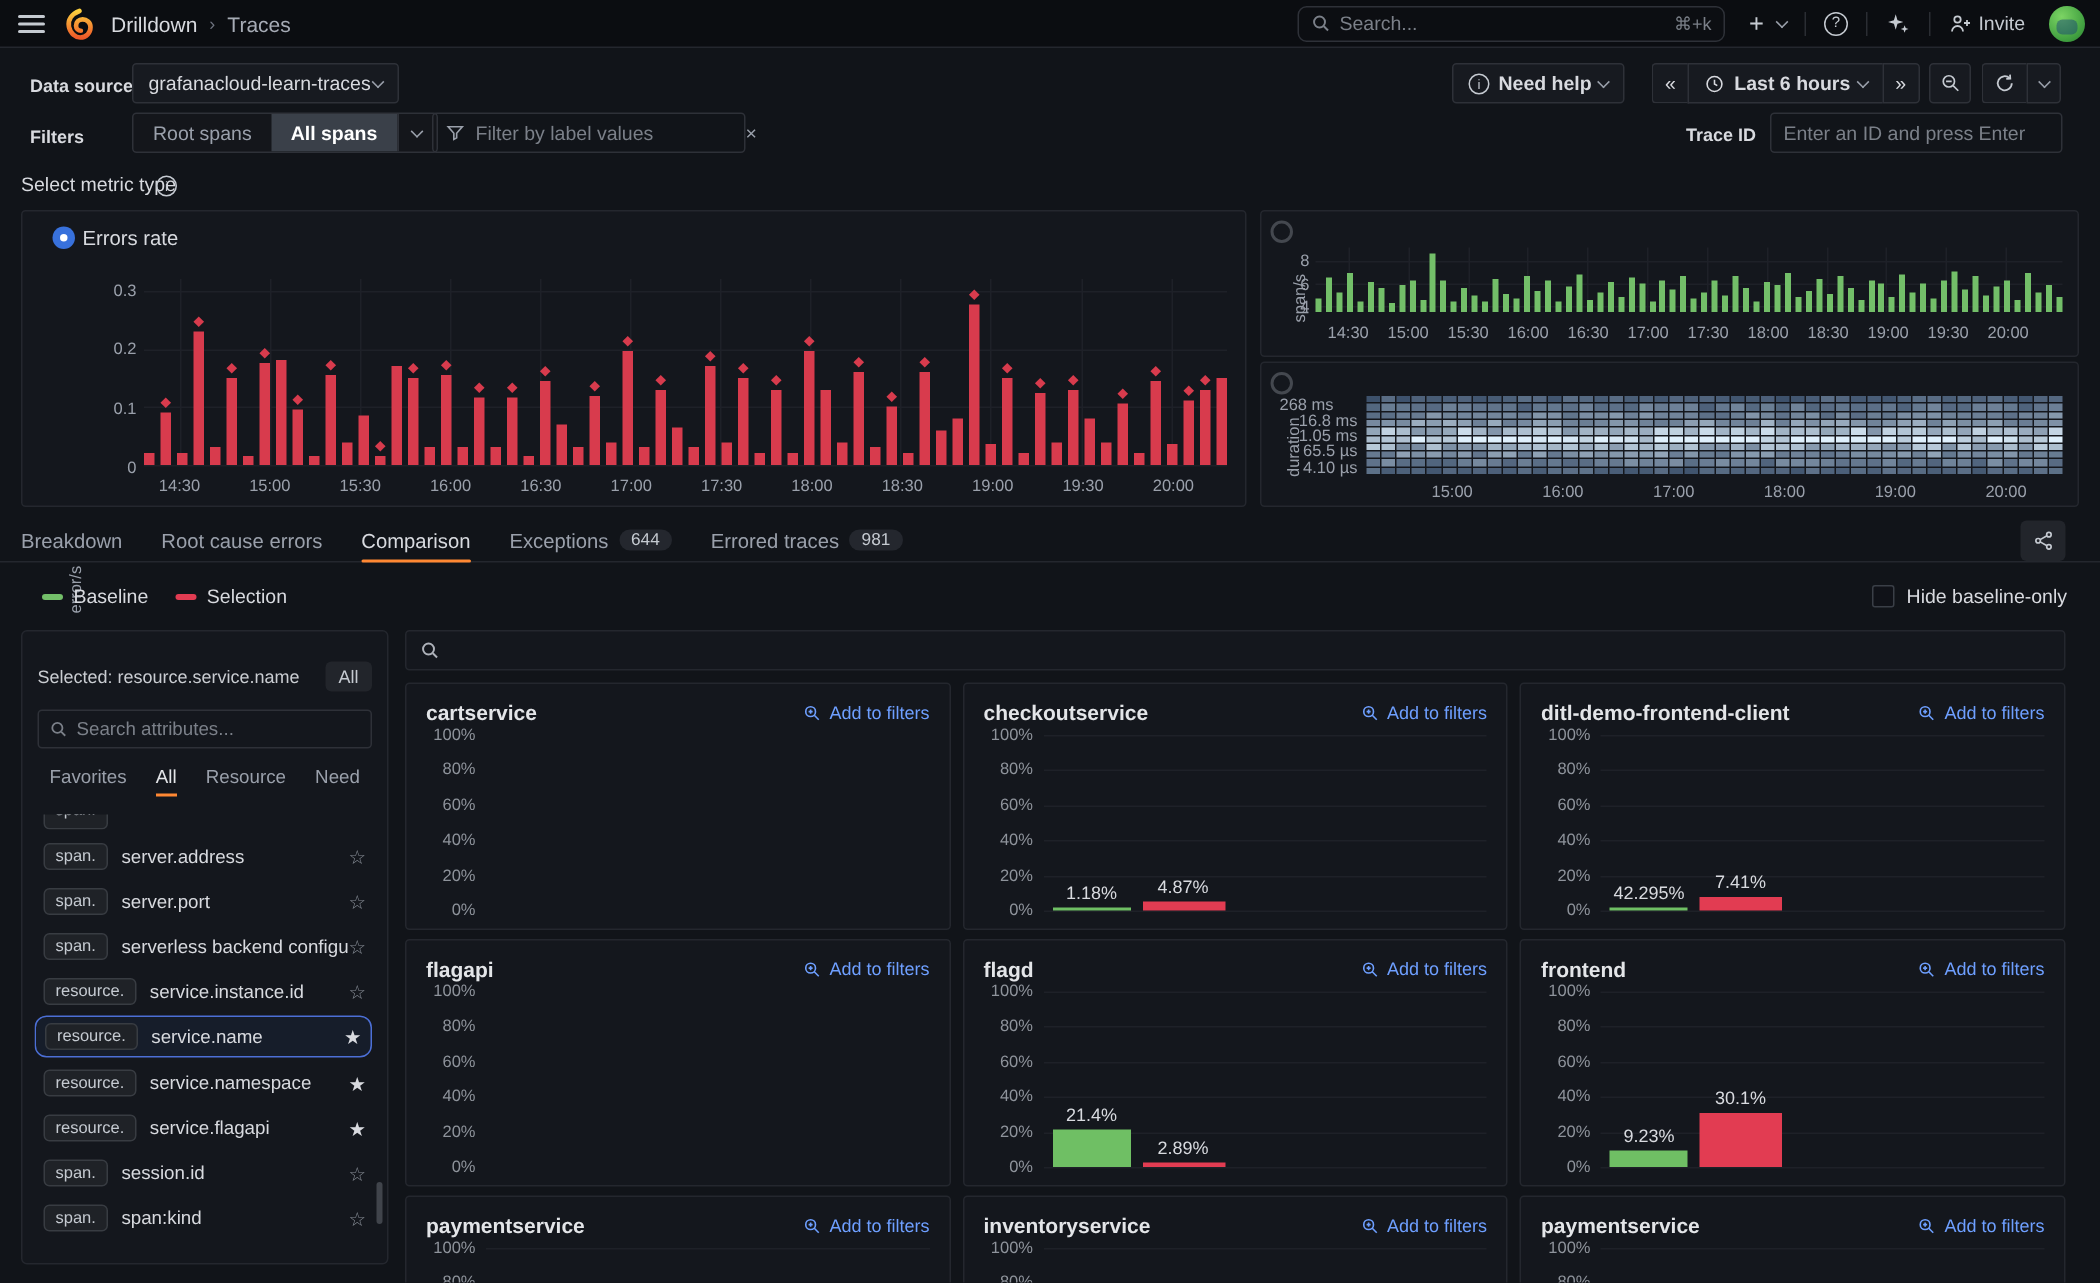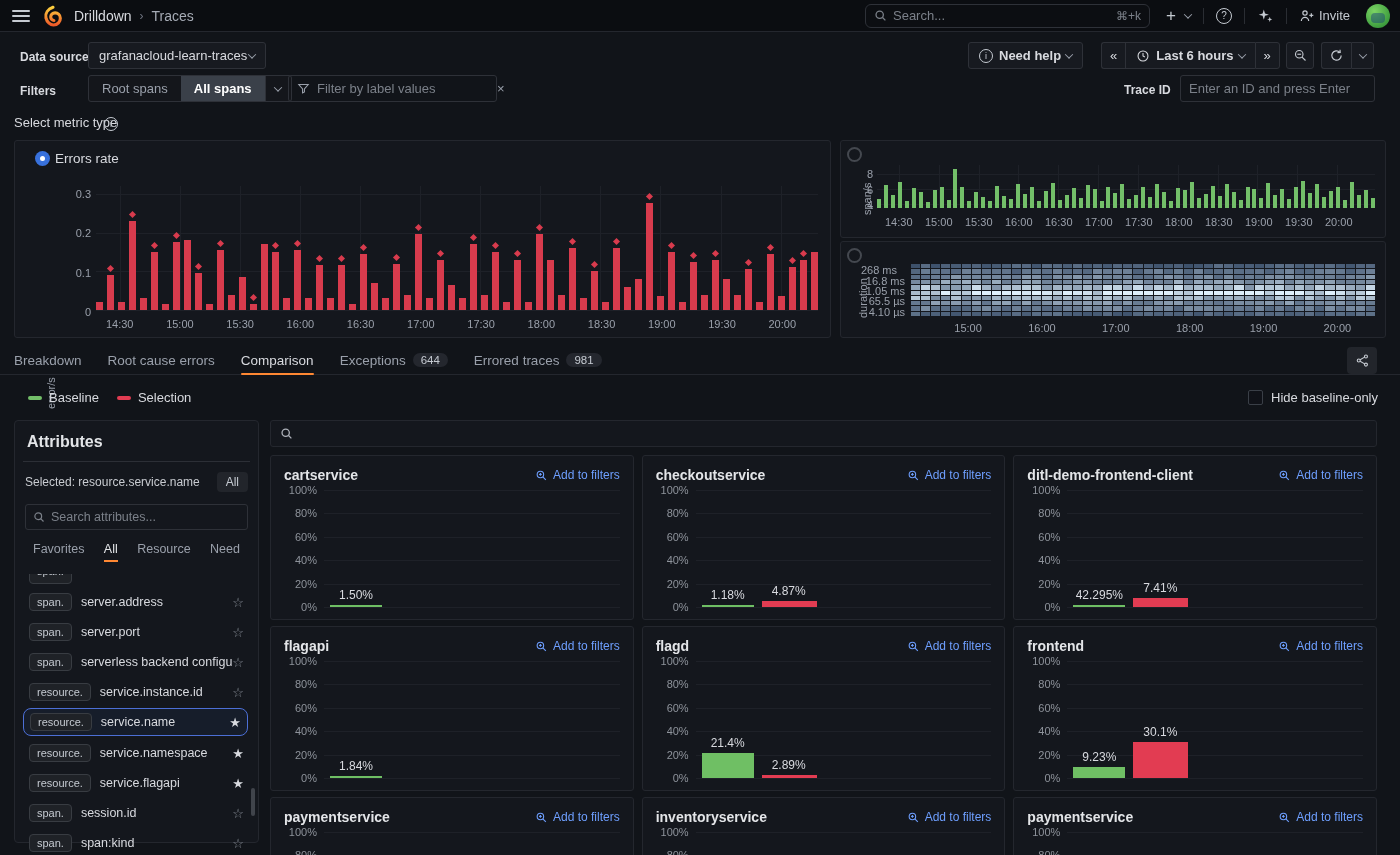--- a/index.html
+++ b/index.html
@@ -792,21 +792,21 @@
       <span class="tick" style="top: 75px; left: 404px;">19:00</span>
       <span class="tick" style="top: 75px; left: 444px;">19:30</span>
       <span class="tick" style="top: 75px; left: 484px;">20:00</span>
     </div>
 </div>
 
 <div class="panel" style="left:840px; top:241px; width:546px; height:97px;">
   <div class="radio-off" style="position:absolute; left:6px; top:6px;"></div>
   <span class="axis-ylab" style="left:-12px; top:48px; transform-origin:28px 0; transform:rotate(-90deg);" id="heat-ylab">duration</span>
   <div id="heat-yticks">
-      <span class="tick" style="left: 12px; width: 52px; text-align: center; top: 22.2px;">268 ms</span>
+      <span class="tick" style="left: 12px; width: 52px; text-align: left; top: 22.2px;">268 ms</span>
       <span class="tick" style="left: 12px; width: 52px; text-align: right; top: 32.6px;">16.8 ms</span>
       <span class="tick" style="left: 12px; width: 52px; text-align: right; top: 43px;">1.05 ms</span>
       <span class="tick" style="left: 12px; width: 52px; text-align: right; top: 53.4px;">65.5 µs</span>
       <span class="tick" style="left: 12px; width: 52px; text-align: right; top: 63.8px;">4.10 µs</span>
     </div>
   <div class="plot" id="heat-cells" style="left: 70px; right: 10px; top: 22px; height: 52px; display: grid; gap: 1px; grid-template-columns: repeat(46, 1fr); grid-template-rows: repeat(10, 1fr);">
       <div style="background: rgb(61, 81, 107);"></div>
       <div style="background: rgb(89, 108, 132);"></div>
       <div style="background: rgb(62, 82, 109);"></div>
       <div style="background: rgb(78, 97, 122);"></div>
@@ -1319,21 +1319,20 @@
         <span>Selection</span>
       </div>
     </div>
   <div class="hideonly">
     <span class="cbx"></span>
     <span>Hide baseline-only</span>
   </div>
 </div>
 
 <div class="sidebar">
-  <div class="sb-title">Attributes</div>
   <div class="sb-selected">
     <span>Selected: resource.service.name</span>
     <span class="sb-allbtn">All</span>
   </div>
   <div class="sb-search">
     <span>
       <svg width="12" height="12" viewBox="0 0 16 16" fill="none" stroke="#7b8089" stroke-width="1.6">
           <circle cx="7" cy="7" r="4.5"></circle>
           <line x1="10.5" y1="10.5" x2="14" y2="14"></line>
         </svg>
@@ -1423,30 +1422,20 @@
           <span>Add to filters</span>
         </div>
       </div>
       <div class="mini">
         <span class="mini-yl" style="top: calc(0% - 6px);">100%</span>
         <span class="mini-yl" style="top: calc(20% - 6px);">80%</span>
         <span class="mini-yl" style="top: calc(40% - 6px);">60%</span>
         <span class="mini-yl" style="top: calc(60% - 6px);">40%</span>
         <span class="mini-yl" style="top: calc(80% - 6px);">20%</span>
         <span class="mini-yl" style="top: calc(100% - 6px);">0%</span>
-        <div class="mini-plot">
-          <div class="mini-grid" style="top: 0%;"></div>
-          <div class="mini-grid" style="top: 20%;"></div>
-          <div class="mini-grid" style="top: 40%;"></div>
-          <div class="mini-grid" style="top: 60%;"></div>
-          <div class="mini-grid" style="top: 80%;"></div>
-          <div class="mini-grid" style="top: 100%;"></div>
-          <div class="mini-bar" style="left: 6px; width: 52px; height: 2px; background: rgb(111, 191, 100);"></div>
-          <div class="mini-lbl" style="left: 32px; bottom: 5px;">1.50%</div>
-        </div>
       </div>
     </div>
     <div class="svc">
       <div class="svc-head">
         <span class="svc-title">checkoutservice</span>
         <div class="addlink">
           <span>
             <svg width="13" height="13" viewBox="0 0 24 24" fill="none" stroke="#6e9fff" stroke-width="2">
               <circle cx="10" cy="10" r="6"></circle>
               <line x1="14.5" y1="14.5" x2="20" y2="20"></line>
@@ -1529,30 +1518,20 @@
           <span>Add to filters</span>
         </div>
       </div>
       <div class="mini">
         <span class="mini-yl" style="top: calc(0% - 6px);">100%</span>
         <span class="mini-yl" style="top: calc(20% - 6px);">80%</span>
         <span class="mini-yl" style="top: calc(40% - 6px);">60%</span>
         <span class="mini-yl" style="top: calc(60% - 6px);">40%</span>
         <span class="mini-yl" style="top: calc(80% - 6px);">20%</span>
         <span class="mini-yl" style="top: calc(100% - 6px);">0%</span>
-        <div class="mini-plot">
-          <div class="mini-grid" style="top: 0%;"></div>
-          <div class="mini-grid" style="top: 20%;"></div>
-          <div class="mini-grid" style="top: 40%;"></div>
-          <div class="mini-grid" style="top: 60%;"></div>
-          <div class="mini-grid" style="top: 80%;"></div>
-          <div class="mini-grid" style="top: 100%;"></div>
-          <div class="mini-bar" style="left: 6px; width: 52px; height: 2.1896px; background: rgb(111, 191, 100);"></div>
-          <div class="mini-lbl" style="left: 32px; bottom: 5.1896px;">1.84%</div>
-        </div>
       </div>
     </div>
     <div class="svc">
       <div class="svc-head">
         <span class="svc-title">flagd</span>
         <div class="addlink">
           <span>
             <svg width="13" height="13" viewBox="0 0 24 24" fill="none" stroke="#6e9fff" stroke-width="2">
               <circle cx="10" cy="10" r="6"></circle>
               <line x1="14.5" y1="14.5" x2="20" y2="20"></line>

